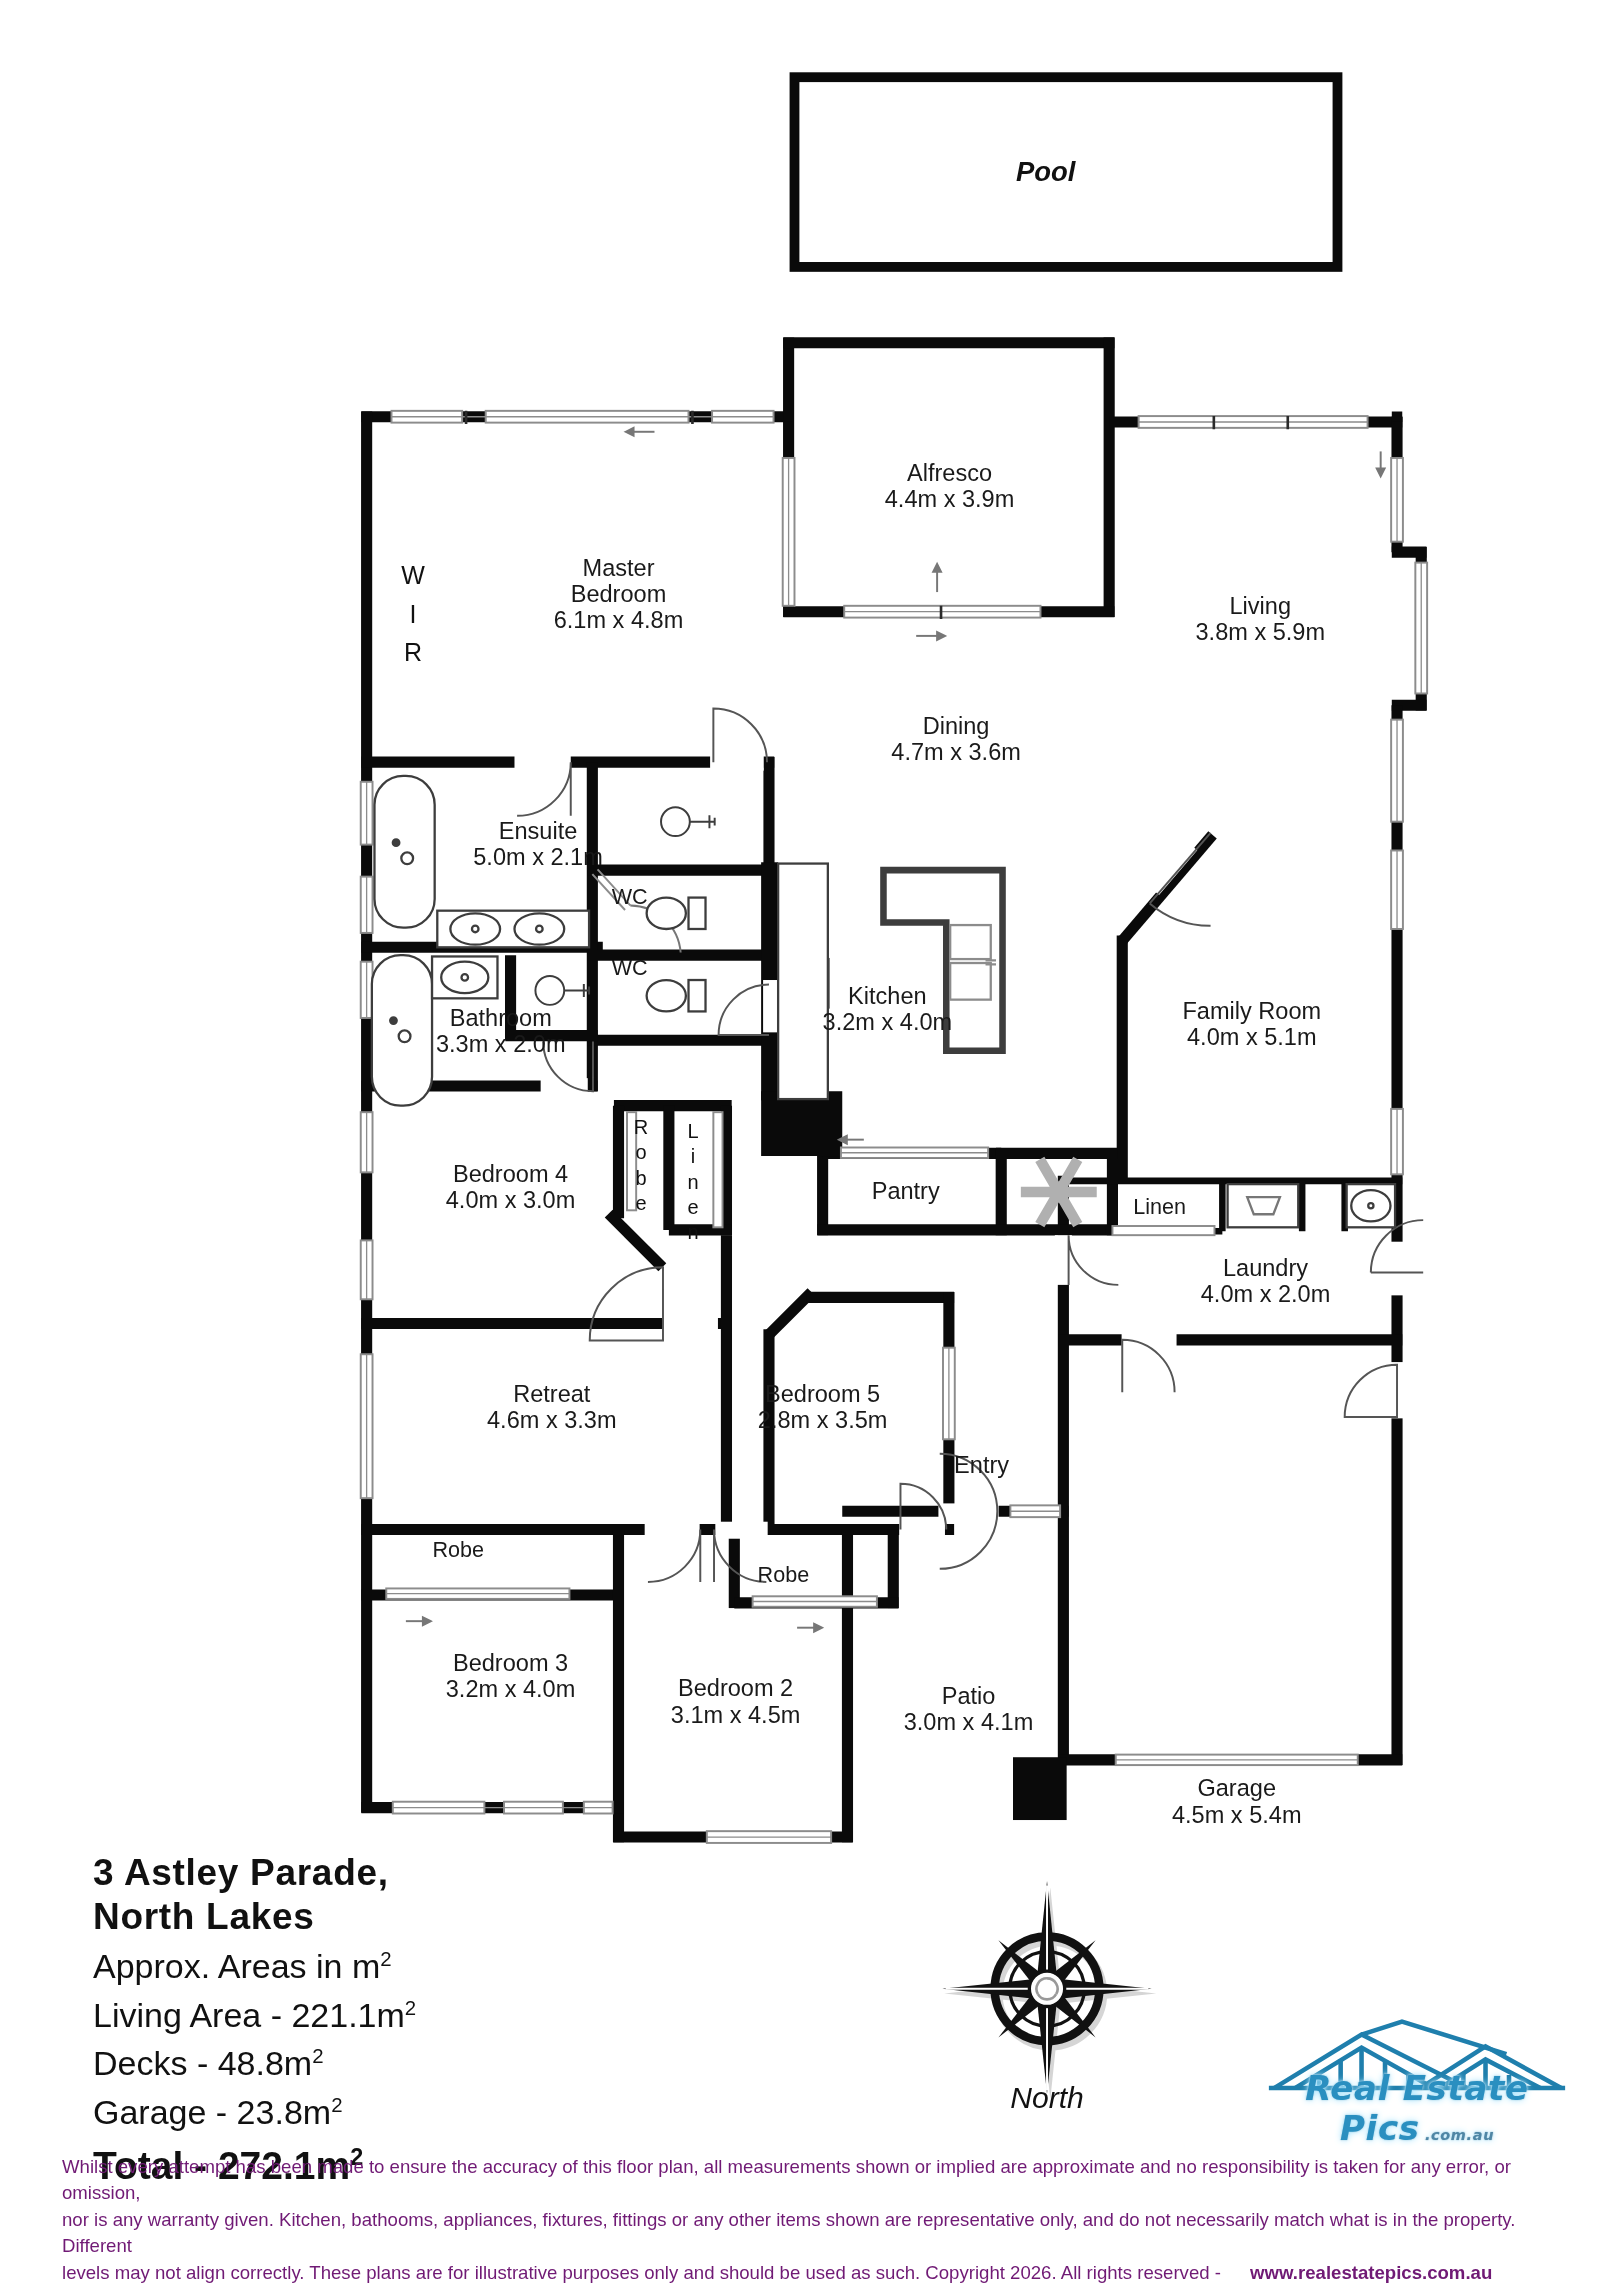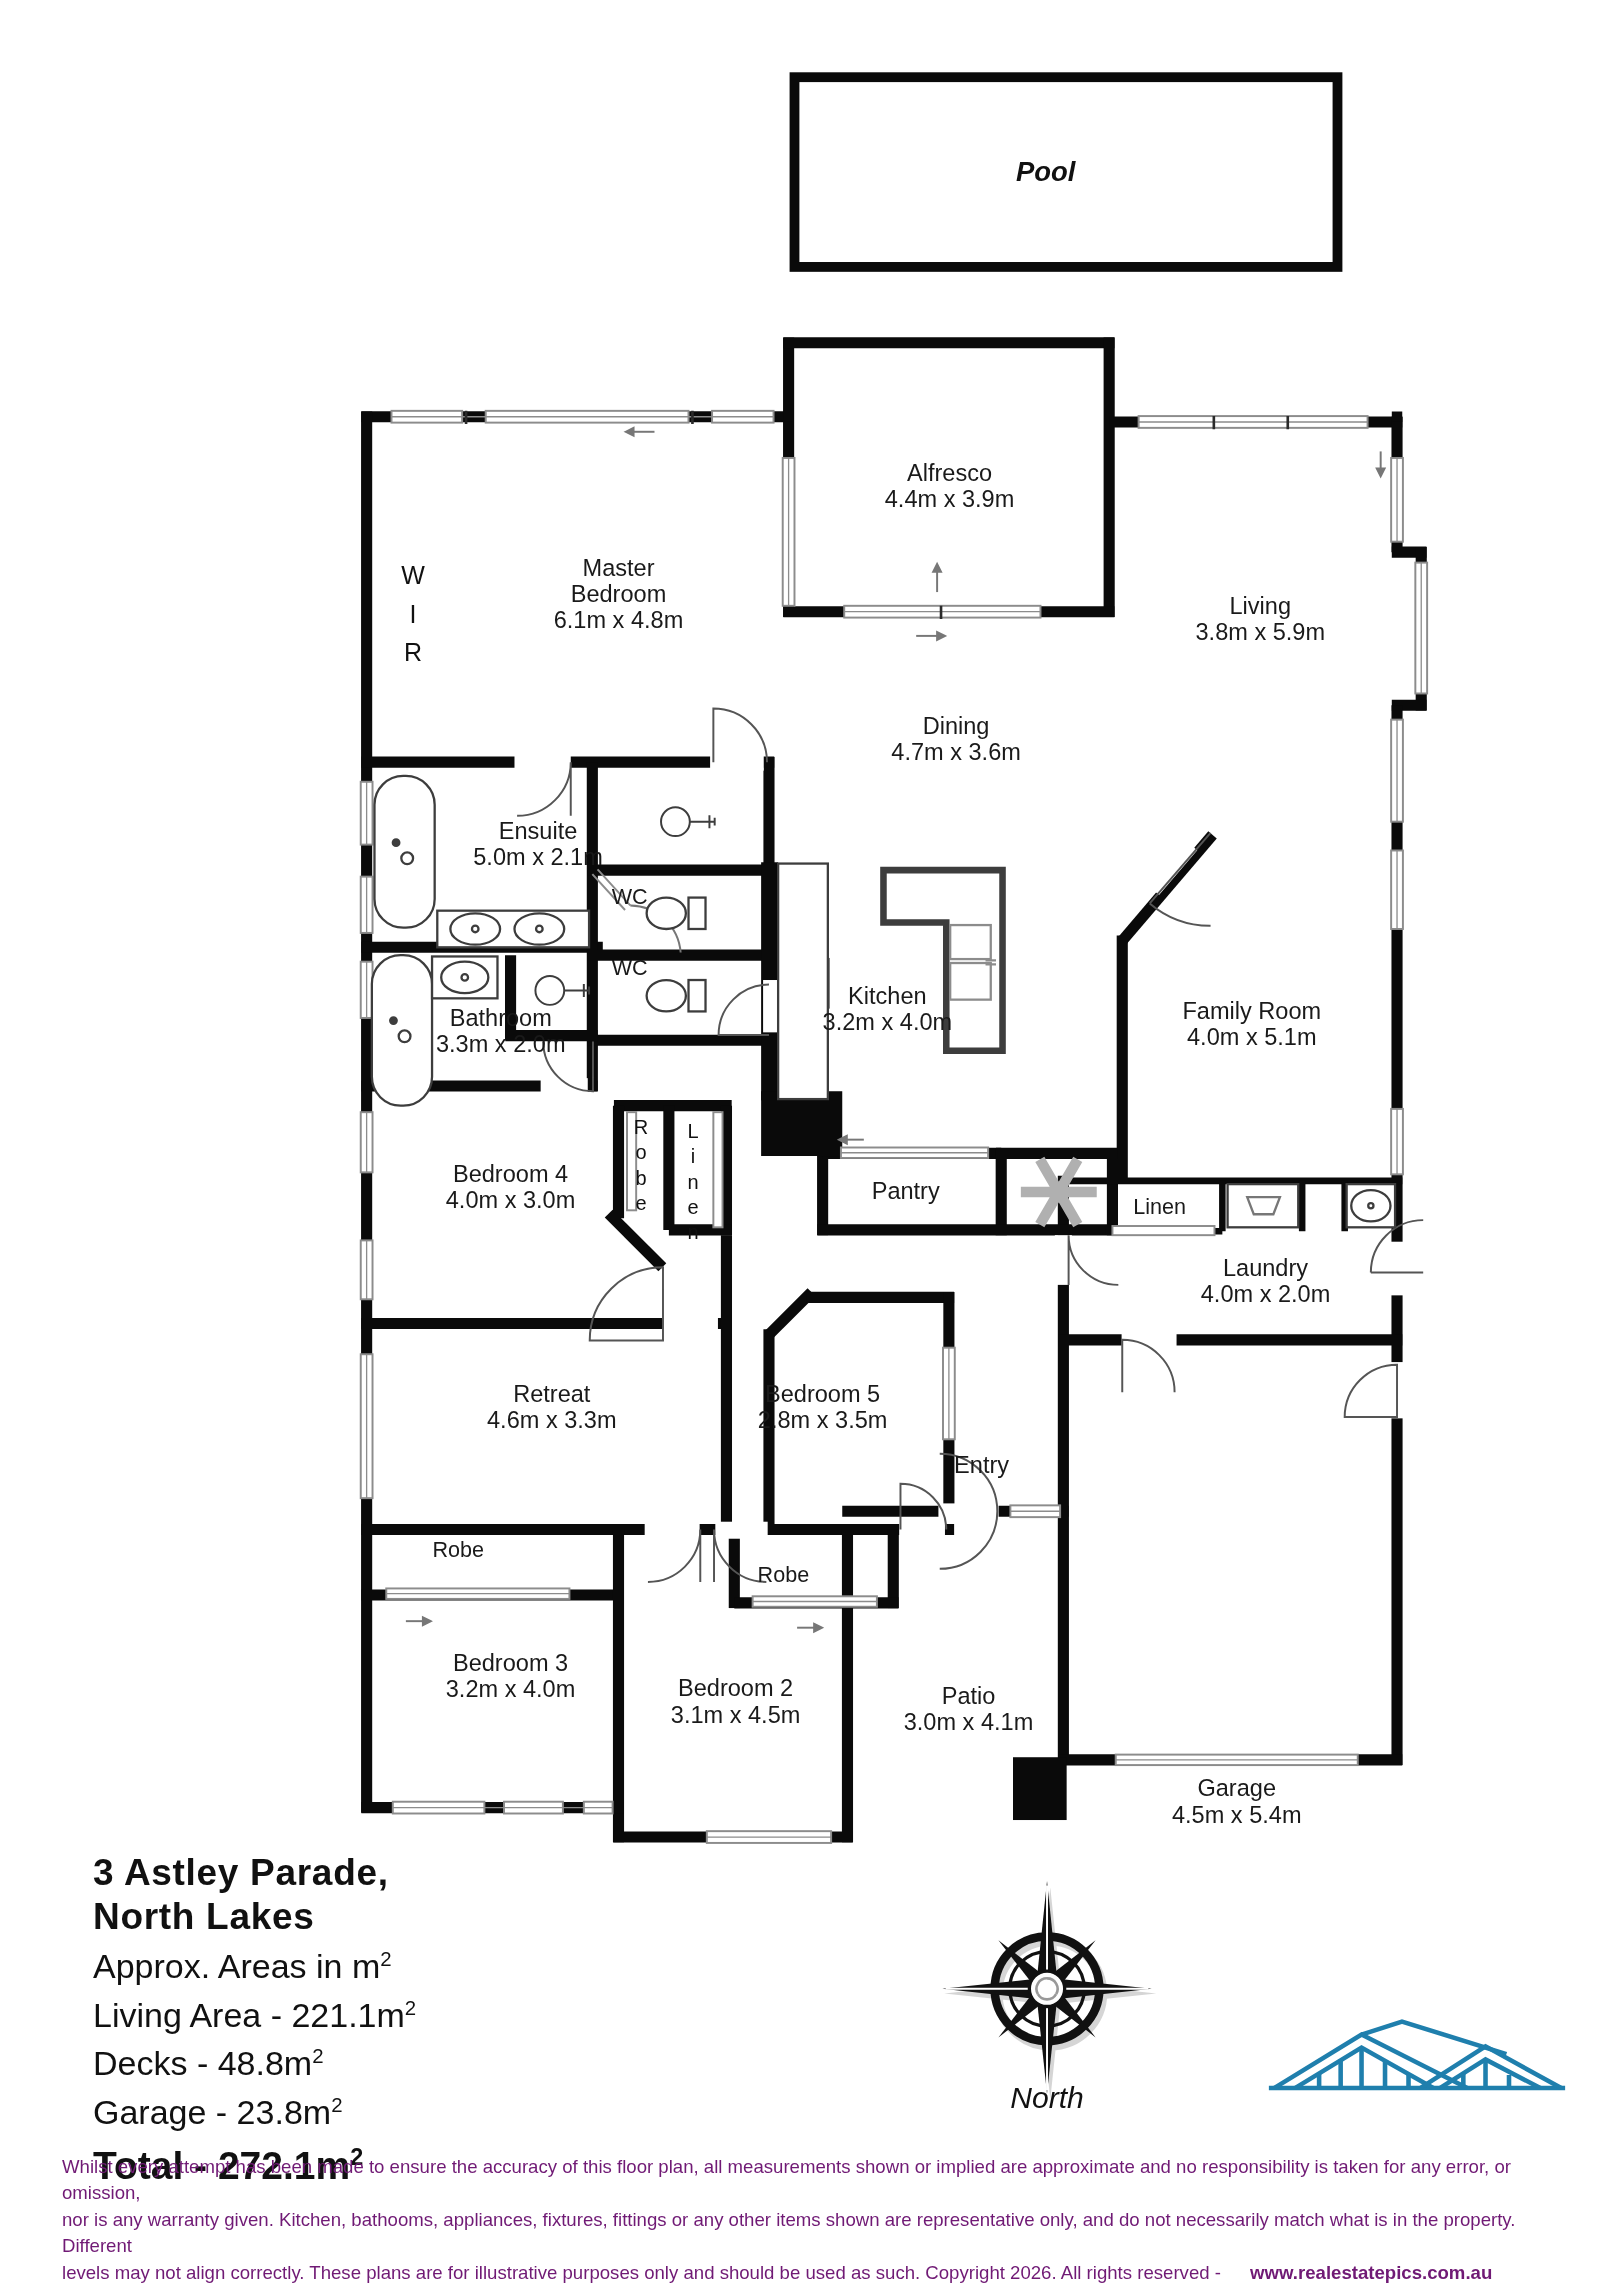--- a/index.html
+++ b/index.html
@@ -404,20 +404,21 @@
       <path d="M 150 30 L 212 10 L 372 60"></path>
       <path d="M 8 112 H 462"></path>
       <path d="M 16 112 L 150 30 L 312 112"></path>
       <path d="M 48 112 L 150 50 L 260 112"></path>
       <path d="M 85 90 V 112 M 118 68 V 112 M 150 52 V 112 M 186 72 V 112 M 222 92 V 112"></path>
       <path d="M 240 112 L 340 48 L 456 112"></path>
       <path d="M 270 112 L 340 68 L 424 112"></path>
       <path d="M 306 90 V 112 M 340 70 V 112 M 376 92 V 112"></path>
     </g>
   </svg>
+  <div class="logo-text"><span>Real Estate Pics</span><span class="logo-suffix">.com.au</span></div>
 </div>
 
 <div class="disclaimer">
   <span>Whilst every attempt has been made to ensure the accuracy of this floor plan, all measurements shown or implied are approximate and no responsibility is taken for any error, or omission,</span><br>
   <span>nor is any warranty given.  Kitchen, bathooms, appliances, fixtures, fittings or any  other items shown  are representative only, and do not necessarily match what is in the property.  Different</span><br>
   <span>levels may not align correctly.  These plans are for illustrative purposes only and should be used as such.  Copyright 2026.  All rights reserved - </span><b>www.realestatepics.com.au</b>
 </div>
 
 
 </body></html>

